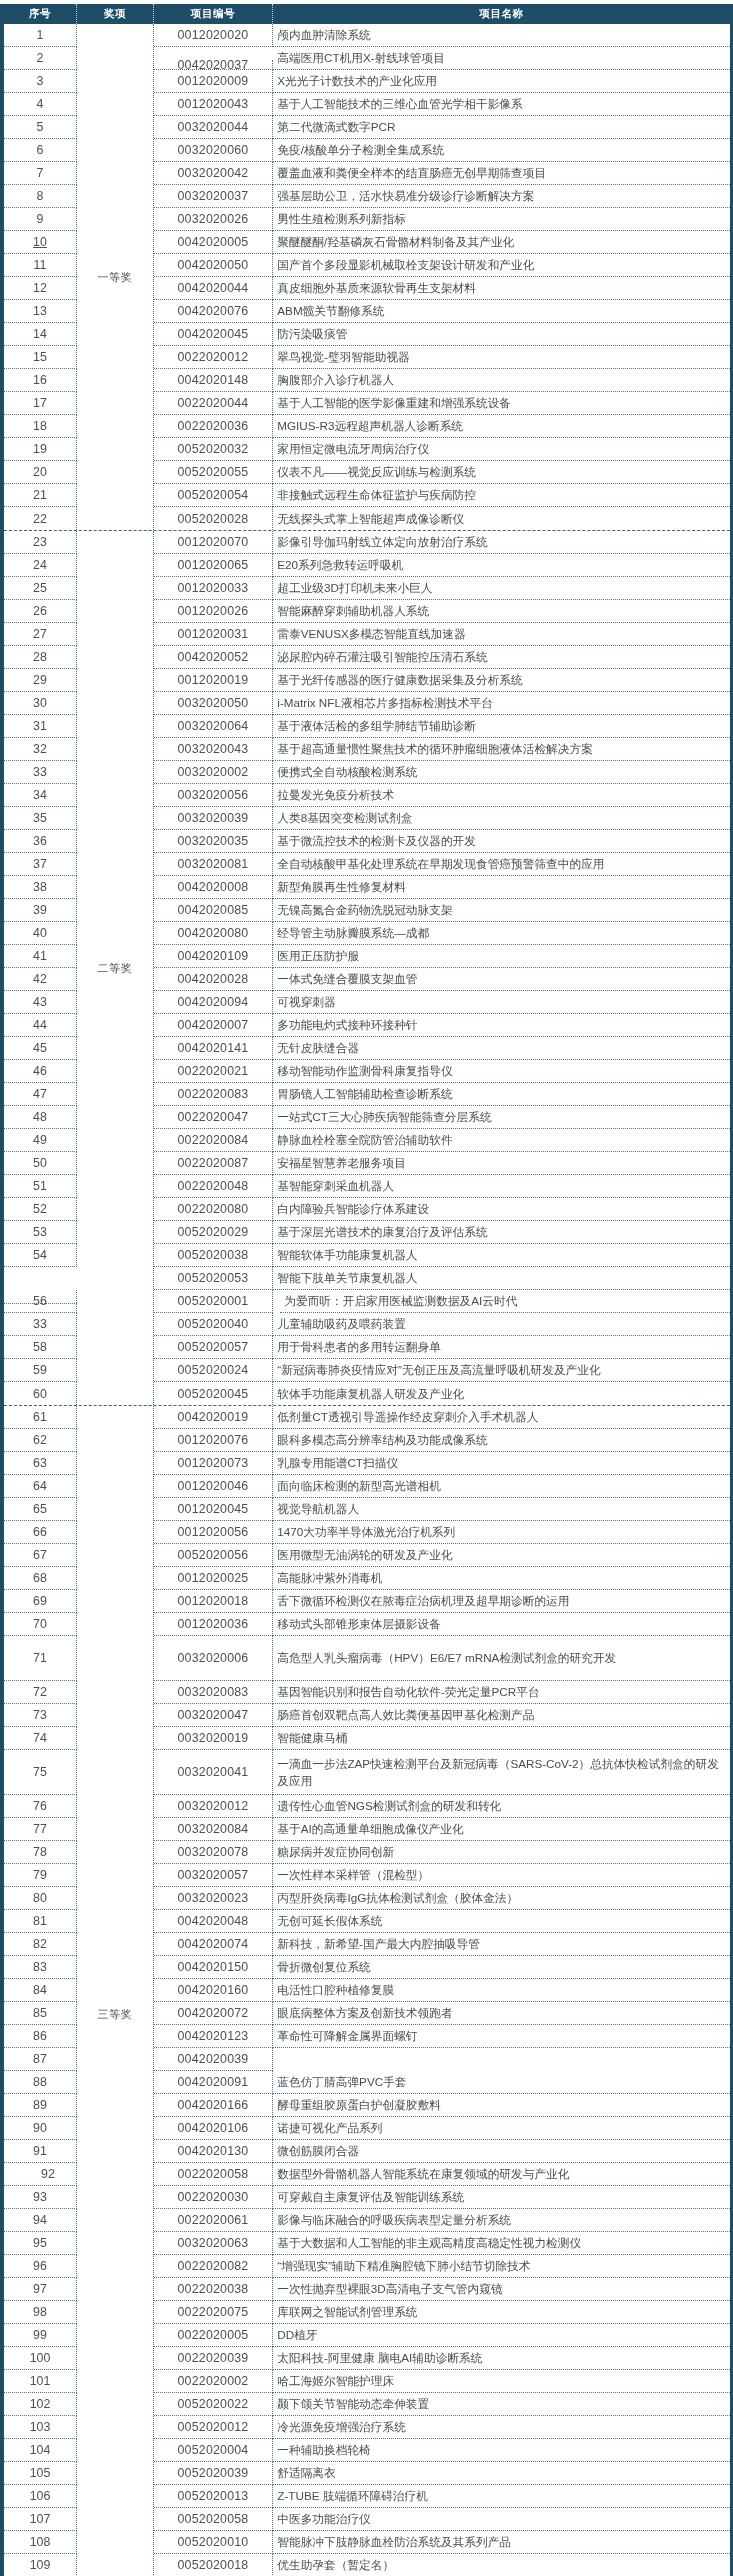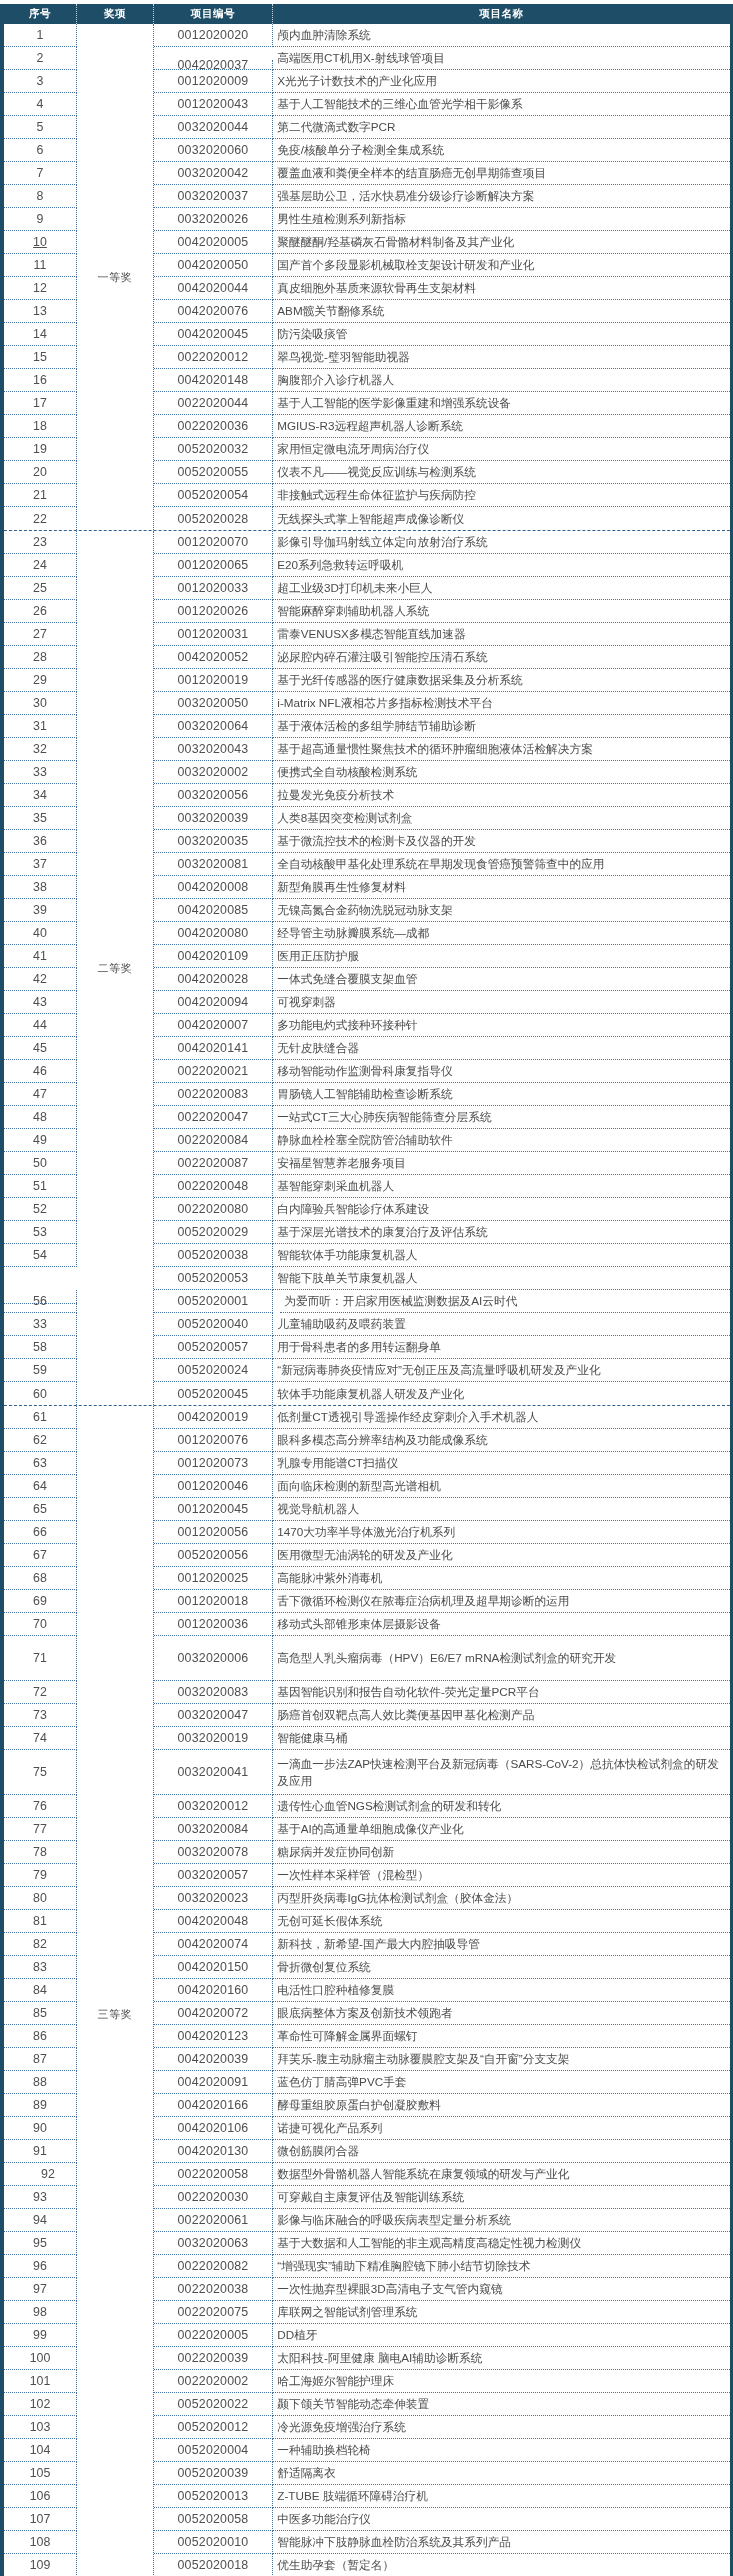--- a/index.html
+++ b/index.html
@@ -361,21 +361,20 @@
           <div class="cell code" style="grid-row: 24;">0042020160</div>
           <div class="cell name" style="grid-row: 24;">电活性口腔种植修复膜</div>
           <div class="cell idx" style="grid-row: 25;">85</div>
           <div class="cell code" style="grid-row: 25;">0042020072</div>
           <div class="cell name" style="grid-row: 25;">眼底病整体方案及创新技术领跑者</div>
           <div class="cell idx" style="grid-row: 26;">86</div>
           <div class="cell code" style="grid-row: 26;">0042020123</div>
           <div class="cell name" style="grid-row: 26;">革命性可降解金属界面螺钉</div>
           <div class="cell idx" style="grid-row: 27;">87</div>
           <div class="cell code" style="grid-row: 27;">0042020039</div>
-          <div class="cell name" style="grid-row: 27;">拜芙乐-腹主动脉瘤主动脉覆膜腔支架及“自开窗”分支支架</div>
           <div class="cell idx" style="grid-row: 28;">88</div>
           <div class="cell code" style="grid-row: 28;">0042020091</div>
           <div class="cell name" style="grid-row: 28;">蓝色仿丁腈高弹PVC手套</div>
           <div class="cell idx" style="grid-row: 29;">89</div>
           <div class="cell code" style="grid-row: 29;">0042020166</div>
           <div class="cell name" style="grid-row: 29;">酵母重组胶原蛋白护创凝胶敷料</div>
           <div class="cell idx" style="grid-row: 30;">90</div>
           <div class="cell code" style="grid-row: 30;">0042020106</div>
           <div class="cell name" style="grid-row: 30;">诺捷可视化产品系列</div>
           <div class="cell idx" style="grid-row: 31;">91</div>

